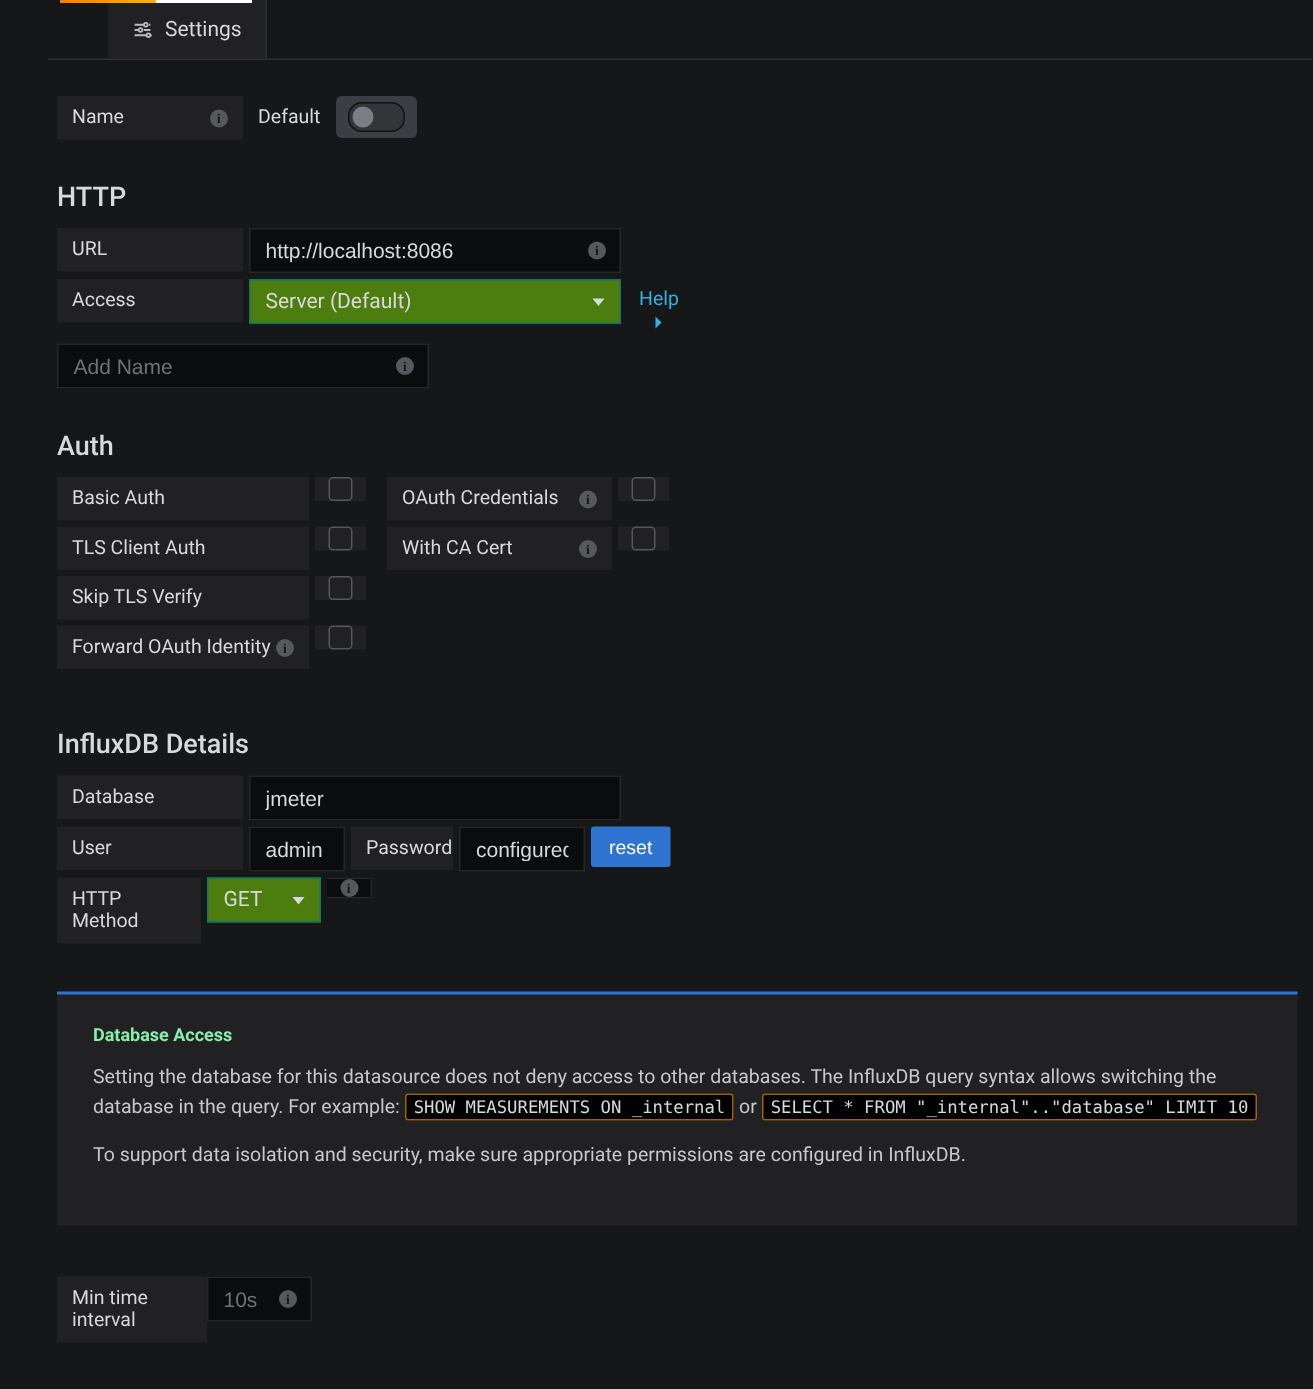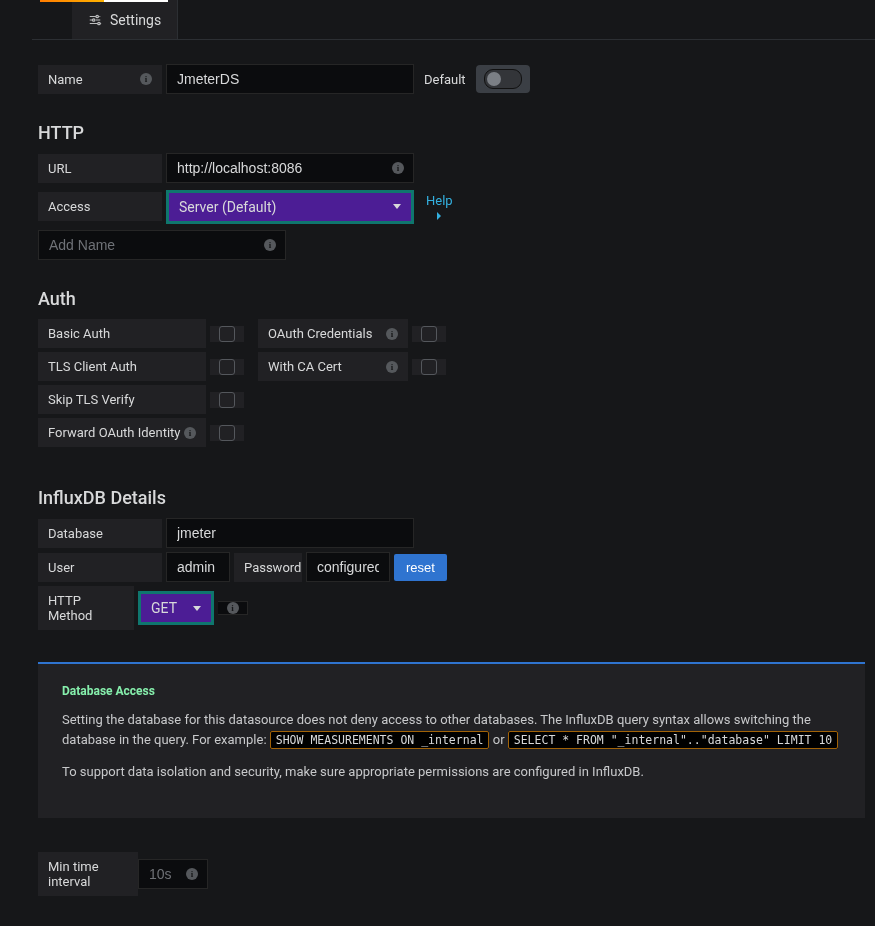--- a/index.html
+++ b/index.html
@@ -38,21 +38,21 @@
     font-size: 14px;
   }
   .tab .sliders-icon { width:14px;height:14px;opacity:.85;display:inline-block; }
   .content { padding: 0 0 40px 38px; }
   .section-title {
     color:#d8d9da;
     font-size: 18px;
     font-weight: 500;
     margin: 28px 0 10px 0;
   }
-  .row { display:flex; gap:4px; margin-bottom:4px; align-items:center; }
+  .row { display:flex; gap:4px; margin-bottom:4px; align-items:flex-start; }
   .lab {
     background:#212124;
     min-width:124px;
     width:124px;
     padding: 7px 10px;
     font-size:13px;
     color:#d8d9da;
     display:flex;
     align-items:center;
     justify-content:space-between;
@@ -89,21 +89,21 @@
   }
   .toggle-box{
     background:#3b3f45;border-radius:4px;padding:4px 8px;display:flex;align-items:center;
   }
   .toggle::after{
     content:"";position:absolute;left:2px;width:14px;height:14px;border-radius:50%;background:#7b7f85;
   }
   .input-icon-wrap{position:relative;}
   .input-icon-wrap .info-icon{position:absolute;right:10px;top:50%;transform:translateY(-50%);}
   .select {
-    background:#4c1d95;border:3px solid #0f766e;color:#d8d9da;
+    background:#4d7c0f;border:1px solid #0f766e;color:#d8d9da;
     width:248px;padding:6px 10px;font-size:14px;display:flex;align-items:center;justify-content:space-between;cursor:pointer;
   }
   .caret-down{width:0;height:0;border-left:4px solid transparent;border-right:4px solid transparent;border-top:5px solid #d8d9da;}
   .help-link{color:#33b0df;font-size:13px;display:flex;align-items:center;gap:4px;padding:6px 8px;cursor:pointer;flex-direction:column;}
   .help-caret{width:0;height:0;border-top:4px solid transparent;border-bottom:4px solid transparent;border-left:4px solid #33b0df;}
   .chk-wrap{background:#212124;width:34px;display:flex;align-items:center;justify-content:center;}
   .chk{width:16px;height:16px;border:1px solid #54575c;border-radius:3px;background:transparent;cursor:pointer;}
   .reset-btn{background:#2f74d0;color:#fff;border:none;padding:6px 12px;font-size:13px;cursor:pointer;border-radius:2px;}
   .select.sm{width:76px;}
   .method-info{background:#0b0c0e;border:1px solid #262626;border-left:none;width:30px;display:flex;align-items:center;justify-content:center;}
@@ -139,21 +139,20 @@
   </div>
 </div>
 
 <div class="content">
 
   <div class="row" style="margin-top:24px;">
     <div class="lab">
       <span>Name</span>
       <span class="info-icon"></span>
     </div>
-    <input class="input" value="JmeterDS" style="">
     <div class="default-wrap">
       <span class="default-label">Default</span>
       <div class="toggle-box">
         <div class="toggle"></div>
       </div>
     </div>
   </div>
 
   <h2 class="section-title">HTTP</h2>
   <div class="row">

